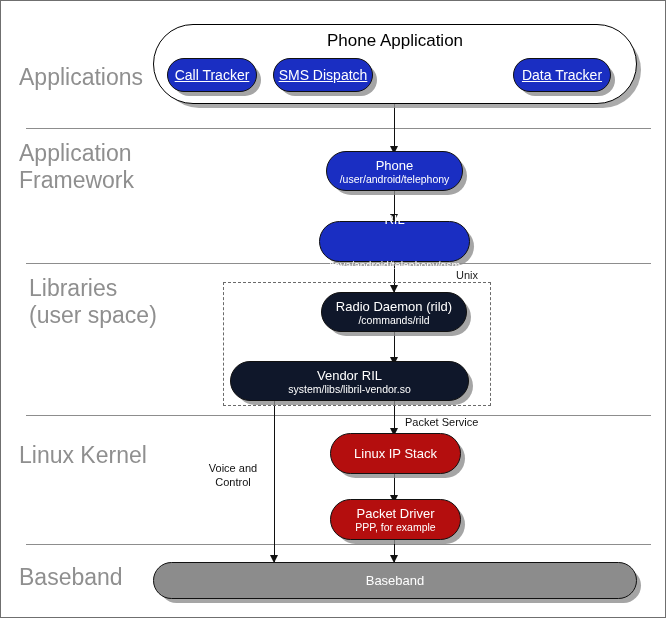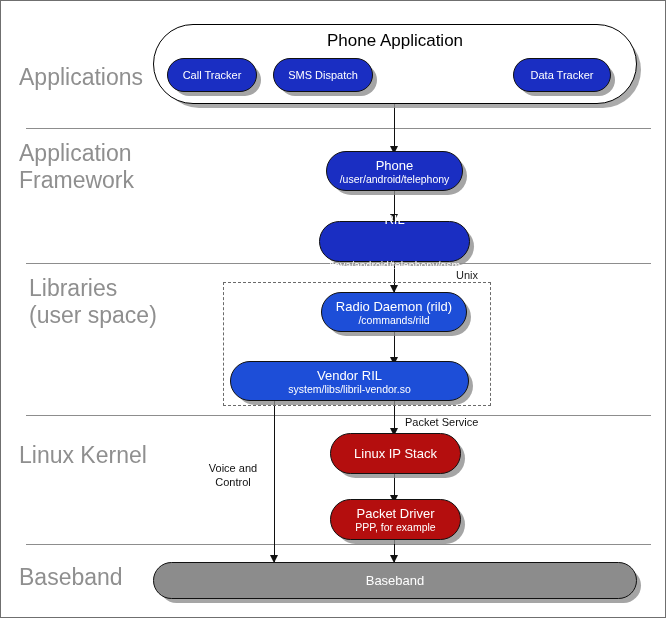--- a/index.html
+++ b/index.html
@@ -44,25 +44,25 @@
     justify-content:center;
     color:#ffffff;
     text-align:center;
     box-shadow:5px 5px 0 -1px rgba(140,140,140,.78);
     z-index:4;
   }
   .node .t1{font-size:13px;line-height:15px;white-space:nowrap;}
   .node .t2{font-size:10.5px;line-height:12px;white-space:nowrap;}
 
   .blue{background:#1a2ec2;}
-  .green{background:#1d4ed8;}
+  .green{background:#0f172a;}
   .red{background:#b40e0e;}
   .gray{background:#8c8c8c;}
 
-  .app-chip .t1{font-size:11px;}
+  .app-chip .t1{font-size:14px;text-decoration:underline;}
 
   
   #phone-app{
     position:absolute;
     left:152px;top:23px;width:484px;height:80px;
     border:1.6px solid #000000;
     border-radius:999px;
     background:#ffffff;
     box-shadow:6px 6px 0 -2px rgba(150,150,150,.80);
     box-sizing:border-box;

